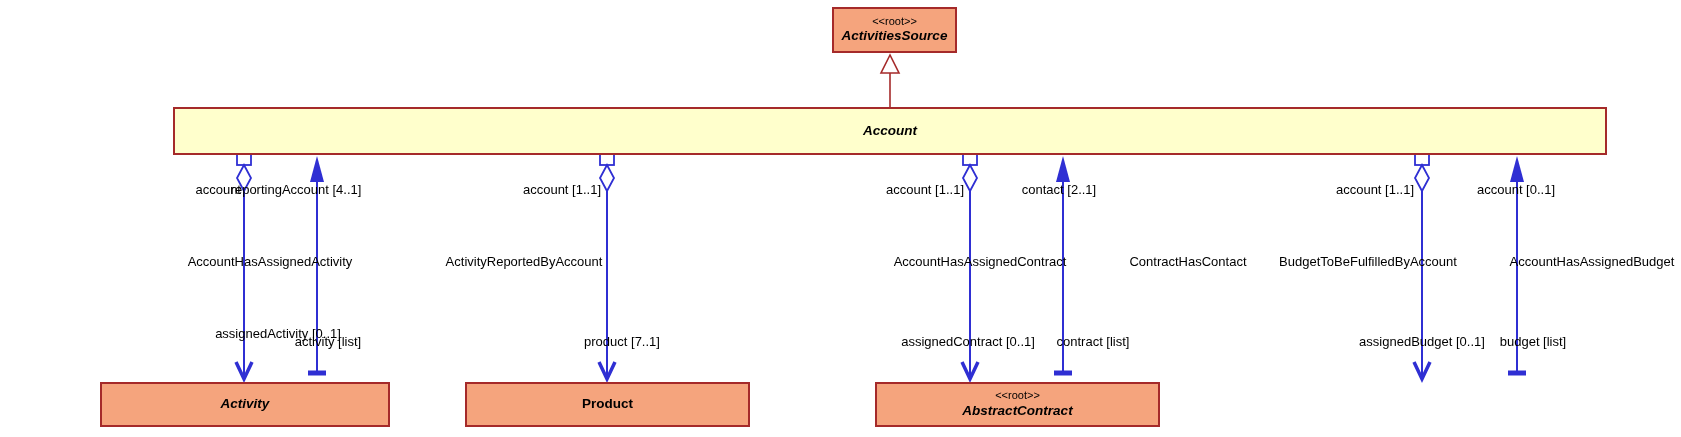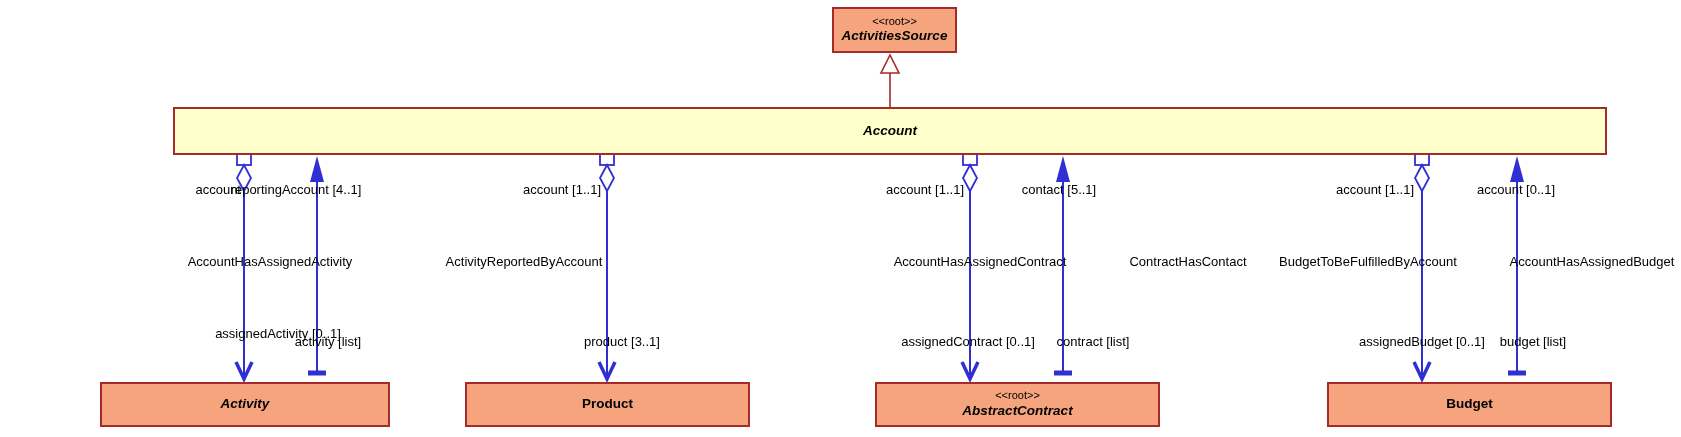--- a/index.html
+++ b/index.html
@@ -116,40 +116,37 @@
 
   <div class="uml-box abstract" style="left:100px;top:382px;width:290px;height:45px;">
     <span class="cls-name">Activity</span>
   </div>
 
   <div class="uml-box abstract" style="left:875px;top:382px;width:285px;height:45px;">
     <span class="stereotype">&lt;&lt;root&gt;&gt;</span>
     <span class="cls-name">AbstractContract</span>
   </div>
 
-  <div class="uml-box" style="left:1327px;top:382px;width:285px;height:45px;">
-    <span class="cls-name">Budget</span>
-  </div>
 
   <span class="lbl anchor-r" style="left:241px;top:182px;">account</span>
   <span class="lbl anchor-c" style="left:296px;top:182px;">reportingAccount [4..1]</span>
   <span class="lbl anchor-r" style="left:601px;top:182px;">account [1..1]</span>
   <span class="lbl anchor-r" style="left:964px;top:182px;">account [1..1]</span>
-  <span class="lbl anchor-c" style="left:1059px;top:182px;">contact [5..1]</span>
+  <span class="lbl anchor-c" style="left:1059px;top:182px;">contact [2..1]</span>
   <span class="lbl anchor-r" style="left:1414px;top:182px;">account [1..1]</span>
   <span class="lbl anchor-c" style="left:1516px;top:182px;">account [0..1]</span>
 
   <span class="lbl anchor-c" style="left:270px;top:254px;">AccountHasAssignedActivity</span>
   <span class="lbl anchor-c" style="left:488px;top:254px;margin-left:36px;">ActivityReportedByAccount</span>
   <span class="lbl anchor-c" style="left:980px;top:254px;">AccountHasAssignedContract</span>
   <span class="lbl anchor-c" style="left:1188px;top:254px;">ContractHasContact</span>
   <span class="lbl anchor-c" style="left:1368px;top:254px;">BudgetToBeFulfilledByAccount</span>
   <span class="lbl anchor-c" style="left:1592px;top:254px;">AccountHasAssignedBudget</span>
 
   <span class="lbl anchor-c" style="left:278px;top:326px;">assignedActivity [0..1]</span>
   <span class="lbl anchor-c" style="left:328px;top:334px;">activity [list]</span>
-  <span class="lbl anchor-c" style="left:622px;top:334px;">product [3..1]</span>
+  <span class="lbl anchor-c" style="left:622px;top:334px;">product [7..1]</span>
   <span class="lbl anchor-c" style="left:968px;top:334px;">assignedContract [0..1]</span>
   <span class="lbl anchor-c" style="left:1085px;top:334px;margin-left:8px;">contract [list]</span>
   <span class="lbl anchor-c" style="left:1422px;top:334px;">assignedBudget [0..1]</span>
   <span class="lbl anchor-c" style="left:1533px;top:334px;">budget [list]</span>
 
 </div>
 
 </body></html>

